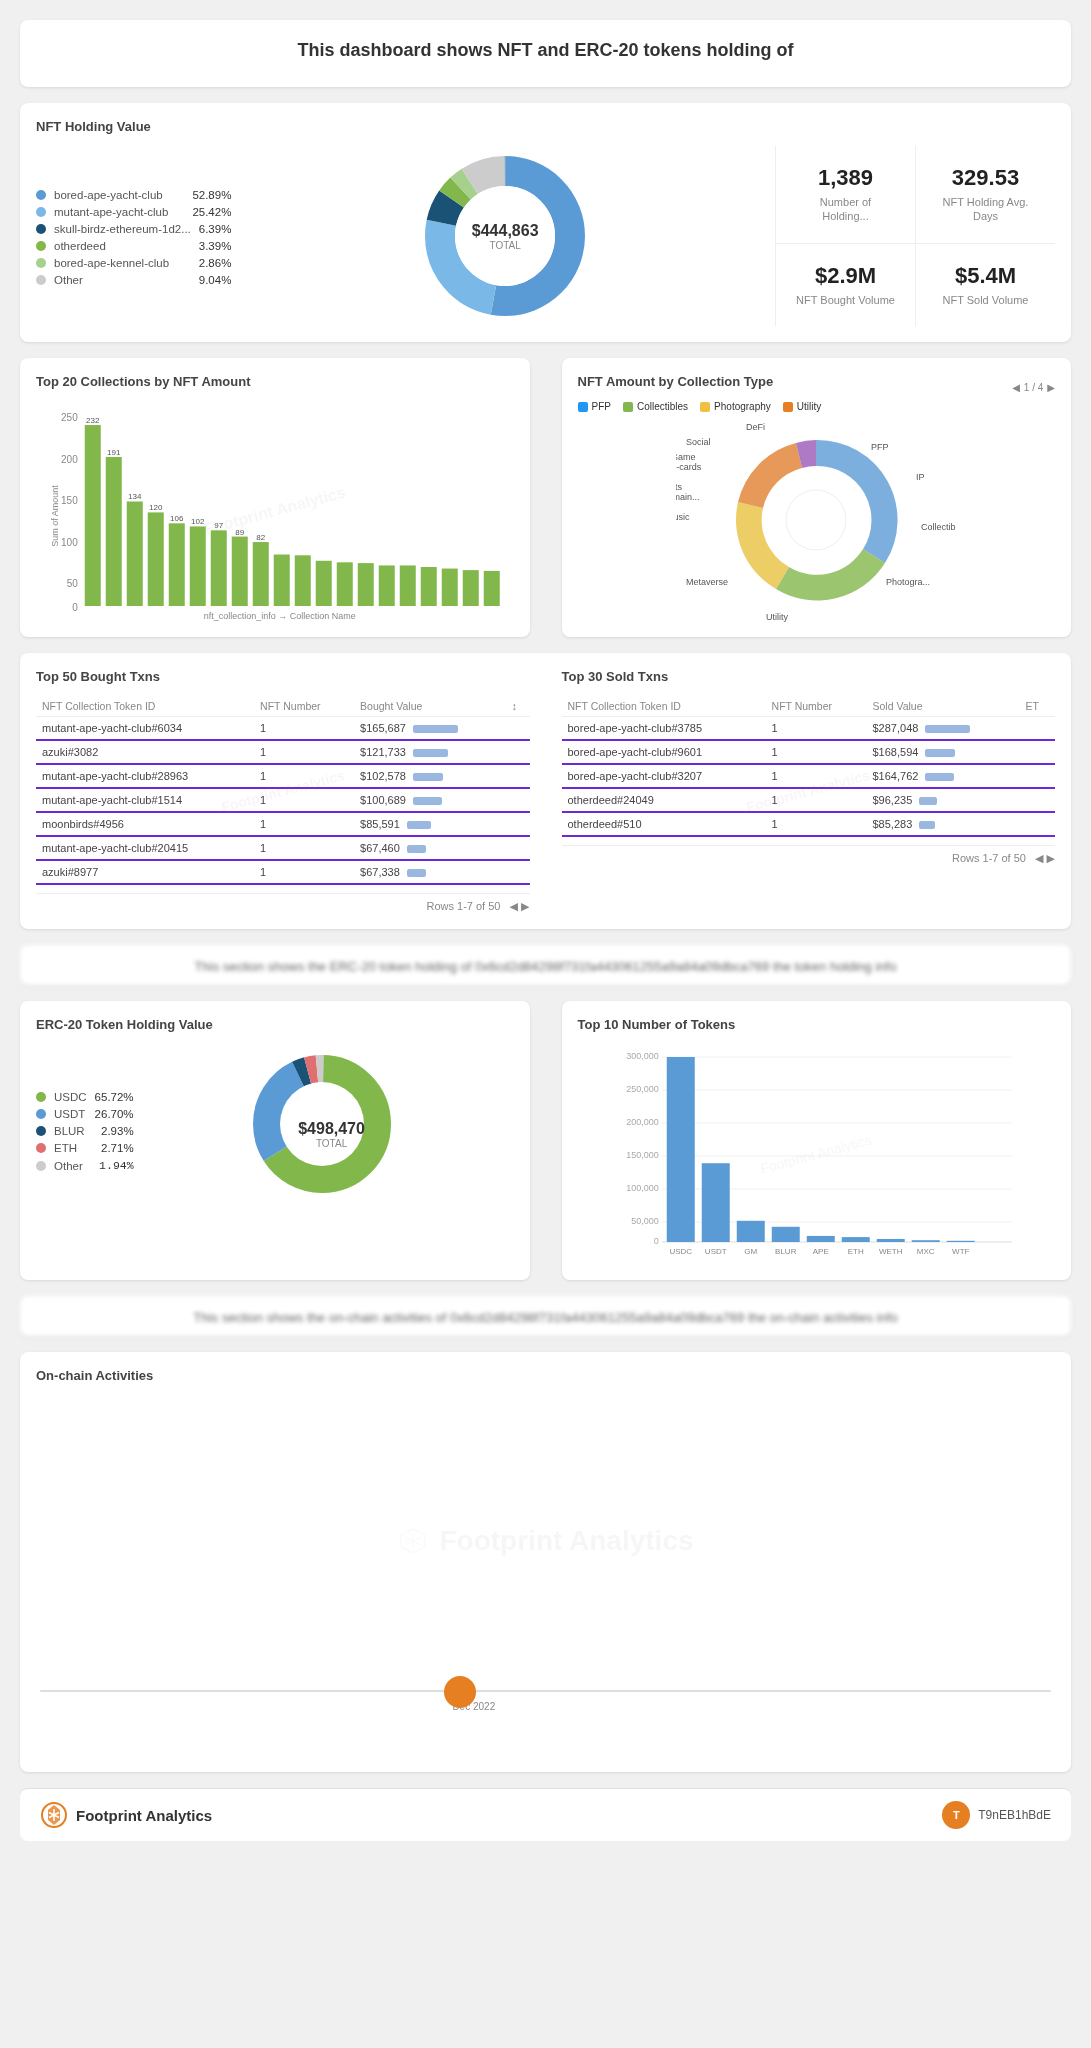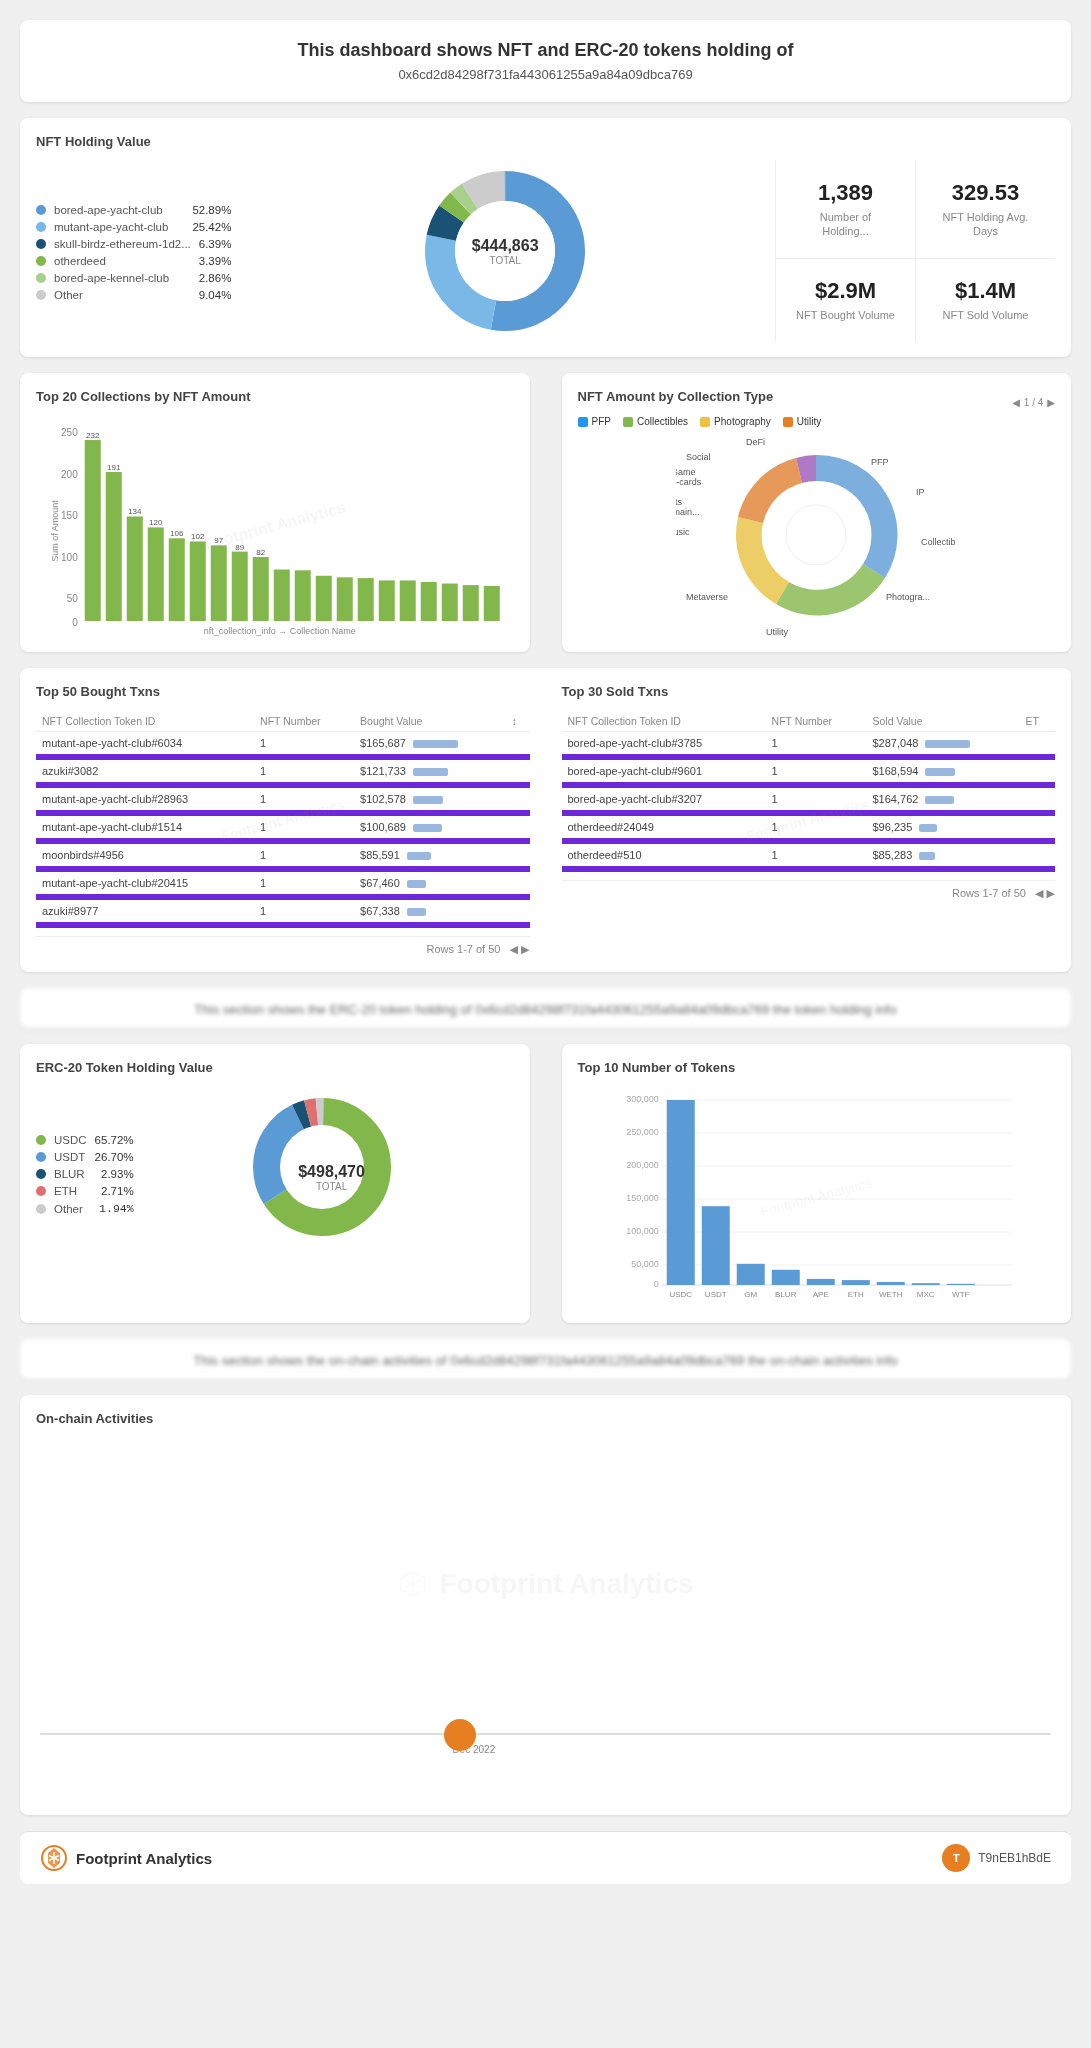--- a/index.html
+++ b/index.html
@@ -142,21 +142,21 @@
       color: #888;
       font-weight: 500;
       padding: 4px 6px;
       text-align: left;
       border-bottom: 1px solid #eee;
     }
     .data-table td {
       font-size: 11px;
       color: #444;
       padding: 5px 6px;
-      border-bottom: 6px solid #6d28d9;
+      border-bottom: 2px solid #6d28d9;
       margin-left: 44px;
     }
     .bar-inline {
       display: inline-block;
       height: 8px;
       border-radius: 2px;
       background: #9ab7e0;
       margin-left: 4px;
       vertical-align: middle;
     }
@@ -253,21 +253,20 @@
 
     .section-relative { position: relative; overflow: hidden; }
   </style>
 </head>
 <body>
 
 <div class="page-wrapper">
 
   <div class="header-section">
     <div class="header-title">This dashboard shows NFT and ERC-20 tokens holding of</div>
-    <div class="header-address">0x6cd2d84298f731fa443061255a9a84a09dbca769</div>
   </div>
 
   <div class="card">
     <div class="card-title">NFT Holding Value</div>
     <div class="nft-holding-card">
       <div class="nft-holding-left">
         <div style="display:flex; gap:20px; align-items:center;">
           <div class="legend" id="nft-legend">
               <div class="legend-item">
                 <span class="legend-dot" style="background:#5b9bd5;"></span>
@@ -333,21 +332,21 @@
             <div class="stat-value">329.53</div>
     <div class="stat-label">NFT Holding
 Avg. Days</div>
           </div>
           <div class="stat-box">
             <div class="stat-value">$2.9M</div>
     <div class="stat-label">NFT Bought
 Volume</div>
           </div>
           <div class="stat-box">
-            <div class="stat-value">$1.4M</div>
+            <div class="stat-value">$5.4M</div>
     <div class="stat-label">NFT Sold
 Volume</div>
           </div>
         </div>
     </div>
   </div>
 
   <div class="two-col">
 
     <div class="card section-relative" style="flex:1;">

